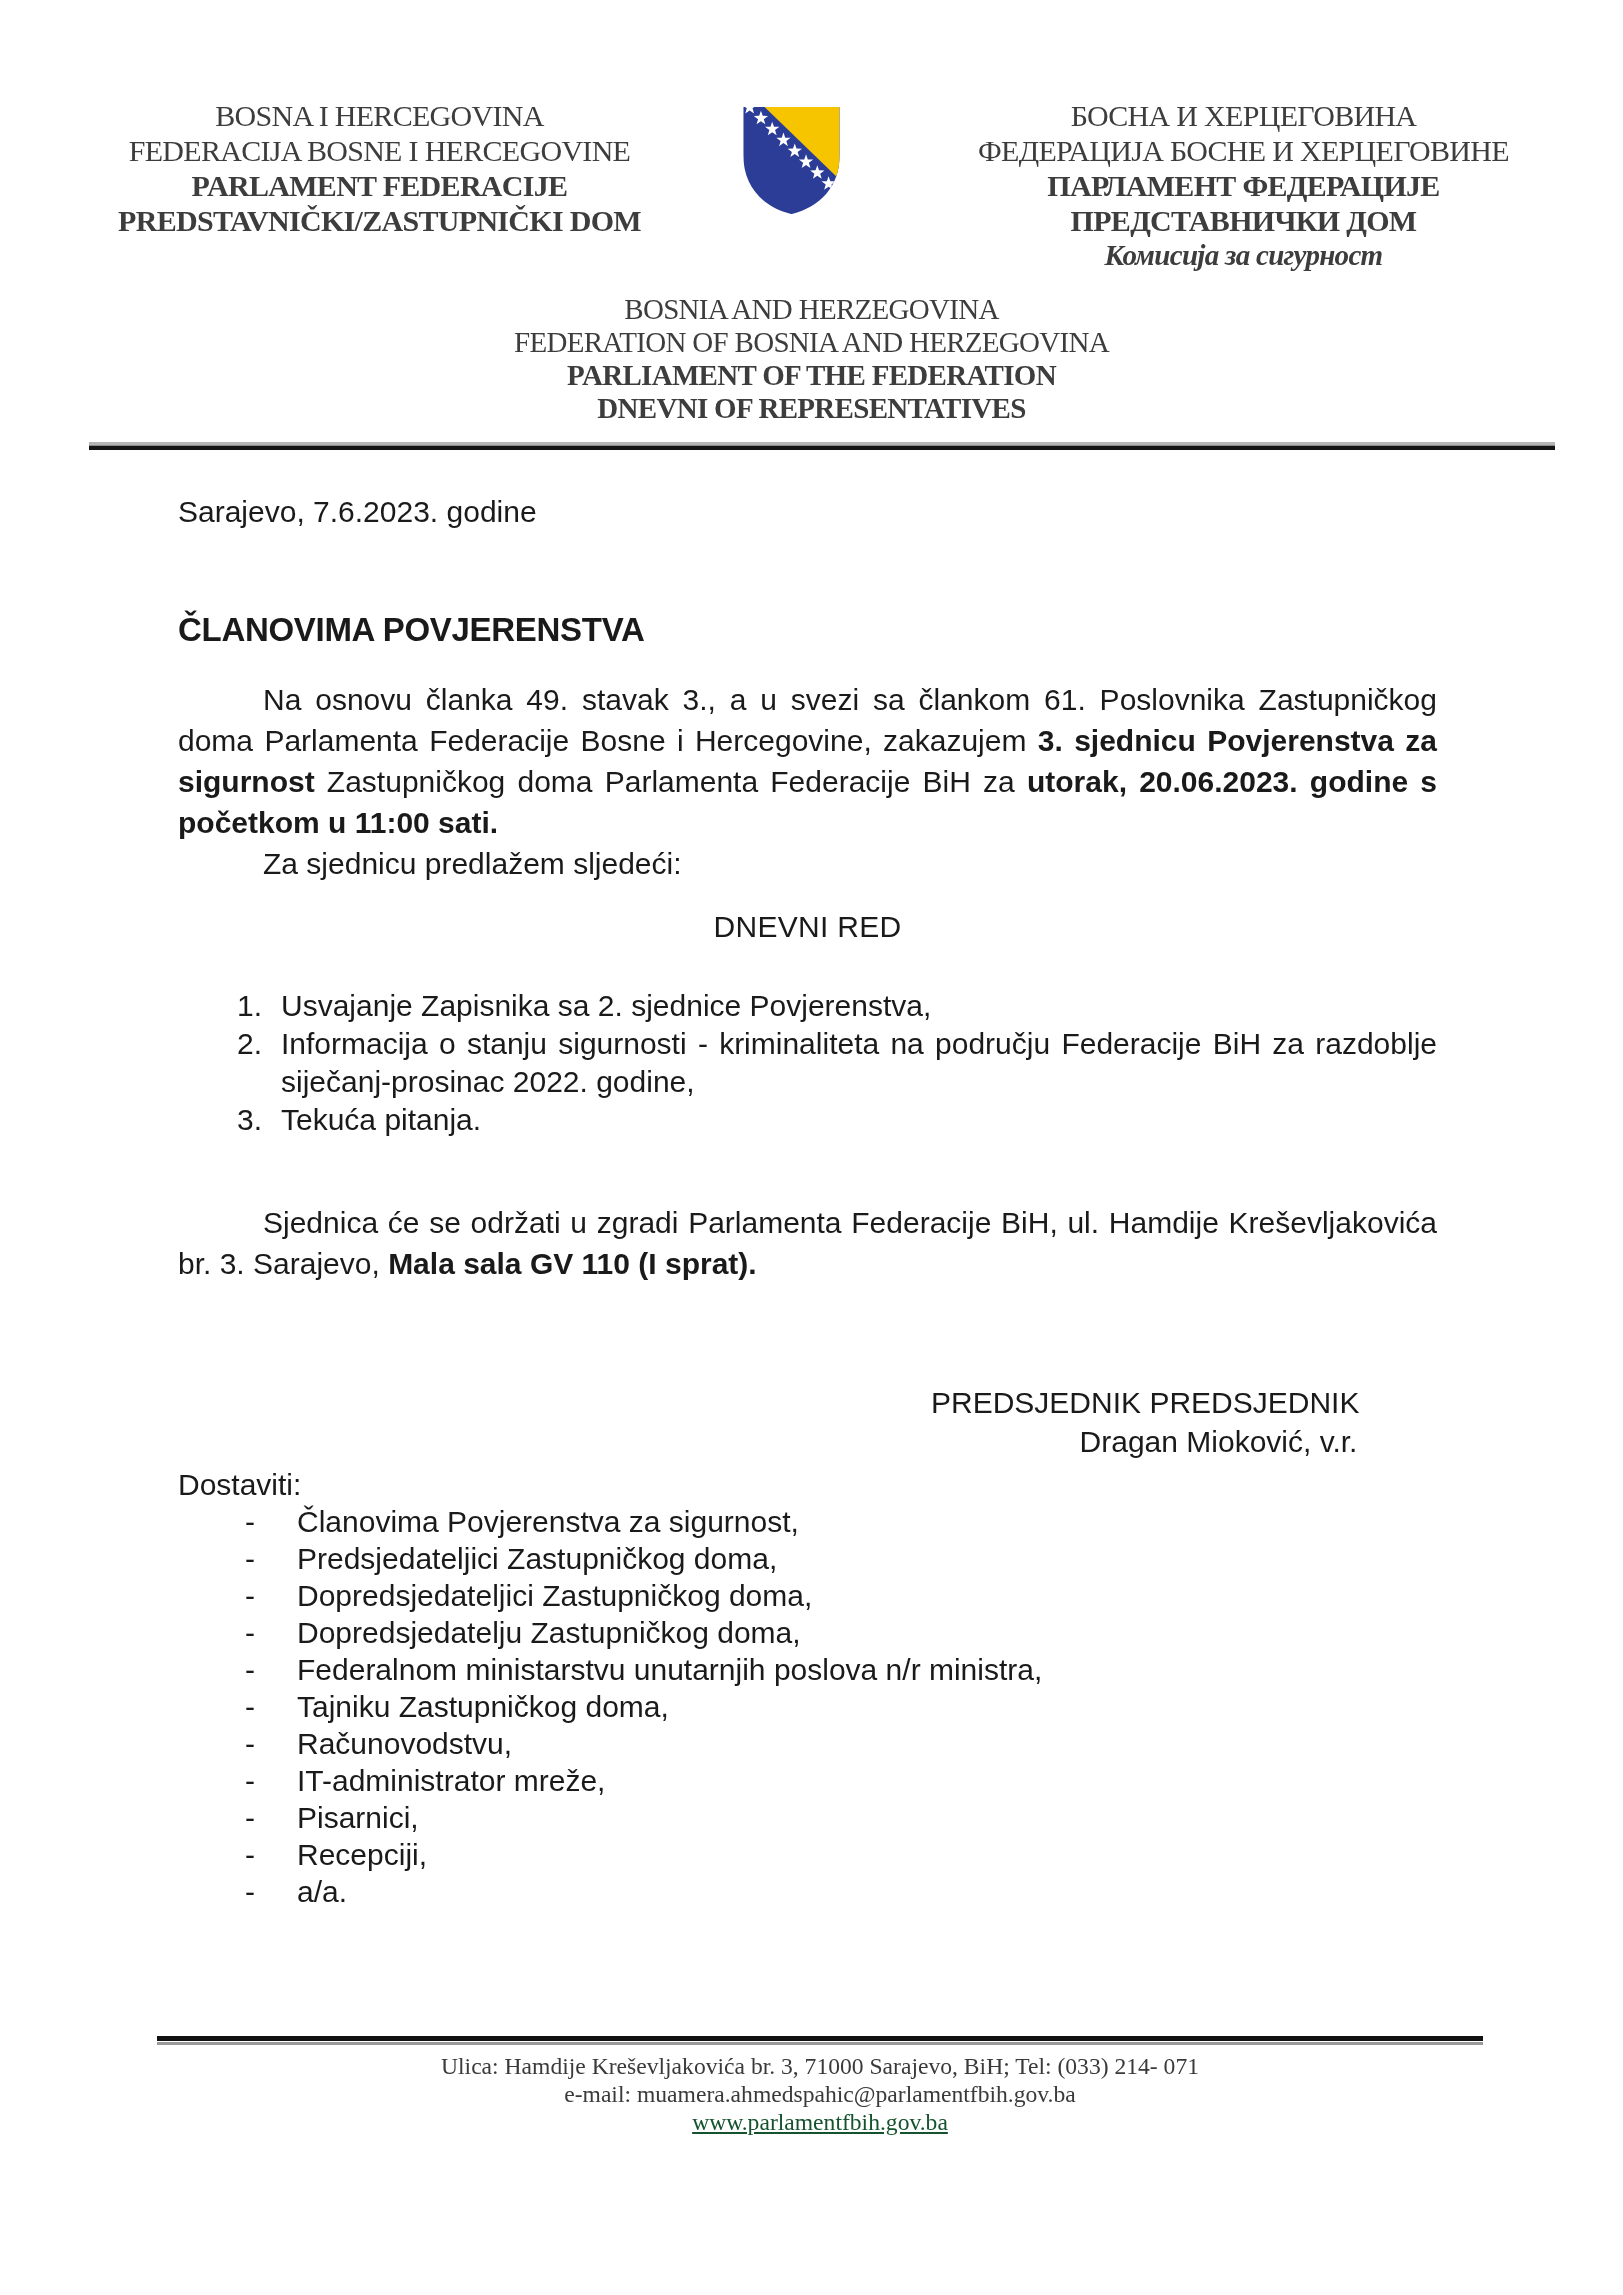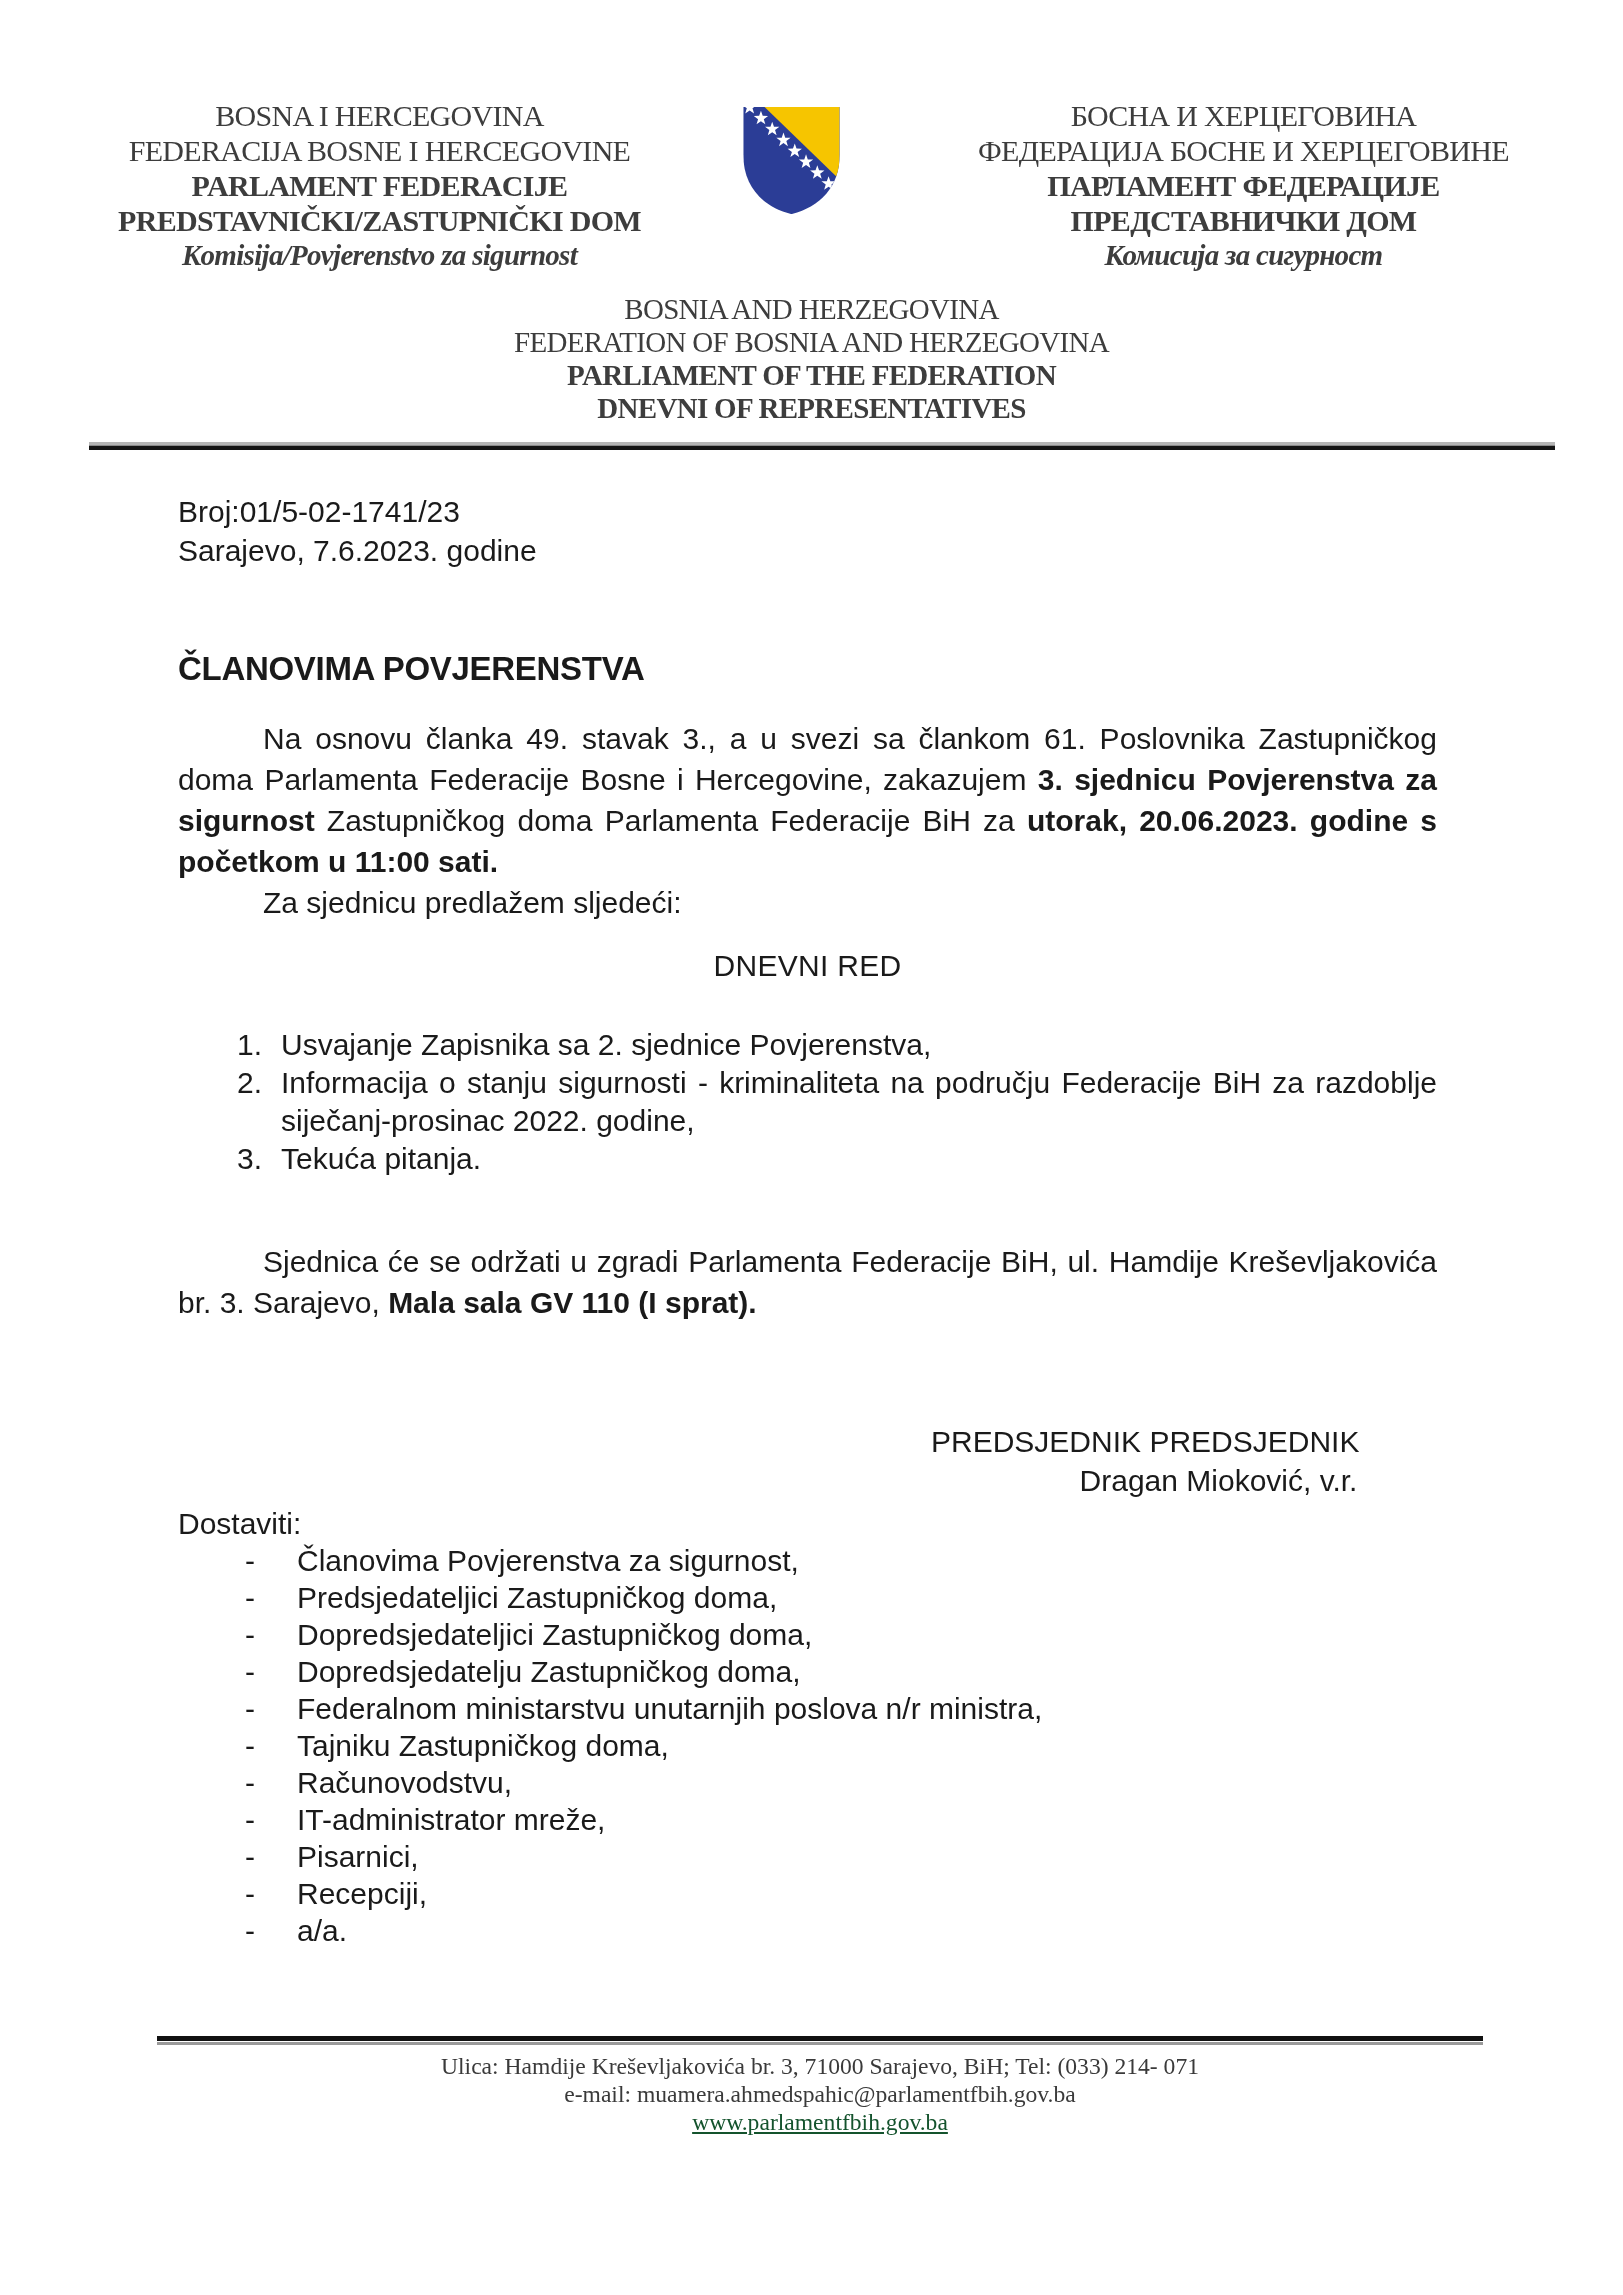--- a/index.html
+++ b/index.html
@@ -76,21 +76,20 @@
 <body>
 
 <div class="page">
 
   <div class="masthead">
     <div class="mast-col">
       <div class="mast-line">BOSNA I HERCEGOVINA</div>
       <div class="mast-line">FEDERACIJA BOSNE I HERCEGOVINE</div>
       <div class="mast-line b">PARLAMENT FEDERACIJE</div>
       <div class="mast-line b">PREDSTAVNIČKI/ZASTUPNIČKI DOM</div>
-      <div class="mast-line bi">Komisija/Povjerenstvo za sigurnost</div>
     </div>
 
     <div class="mast-center">
       <svg class="coa" width="119" height="122" viewBox="0 0 190 190">
         <defs>
           <clipPath id="shieldClip">
             <path d="M18 12 H172 V88 C172 140 140 172 95 183 C50 172 18 140 18 88 Z"></path>
           </clipPath>
           <path id="star" d="M0,-12 L2.82,-3.88 L11.41,-3.71 L4.56,1.48 L7.05,9.71 L0,4.8 L-7.05,9.71 L-4.56,1.48 L-11.41,-3.71 L-2.82,-3.88 Z"></path>
         </defs>
@@ -126,21 +125,20 @@
     <div class="eng-line">FEDERATION OF BOSNIA AND HERZEGOVINA</div>
     <div class="eng-line b">PARLIAMENT OF THE FEDERATION</div>
     <div class="eng-line b">DNEVNI OF REPRESENTATIVES</div>
   </div>
 
   <div class="rule-top"></div>
 
   <div class="content">
 
     <div class="meta">
-      <div class="meta-line">Broj:01/5-02-1741/23</div>
       <div class="meta-line">Sarajevo, 7.6.2023. godine</div>
     </div>
 
     <div class="addressee">ČLANOVIMA POVJERENSTVA</div>
 
     <p class="para1"><span>Na osnovu članka 49. stavak 3., a u svezi sa člankom 61. Poslovnika Zastupničkog doma Parlamenta Federacije Bosne i Hercegovine, zakazujem </span><b>3. sjednicu Povjerenstva za sigurnost</b><span>  Zastupničkog doma Parlamenta Federacije BiH za </span><b>utorak, 20.06.2023. godine s početkom u 11:00 sati.</b></p>
 
     <p class="line-plain">Za sjednicu predlažem sljedeći:</p>
 
     <div class="agenda-title">DNEVNI RED</div>

